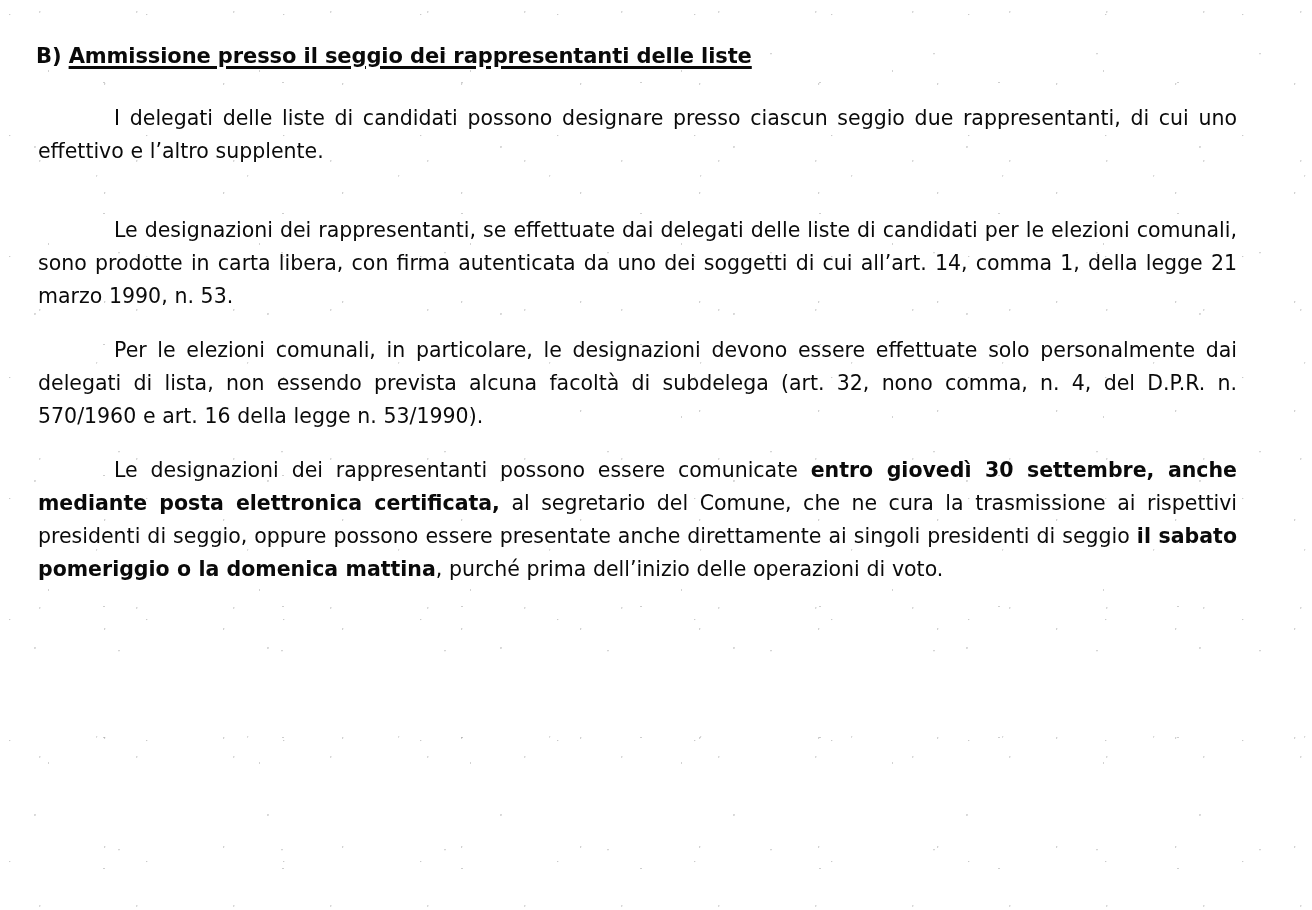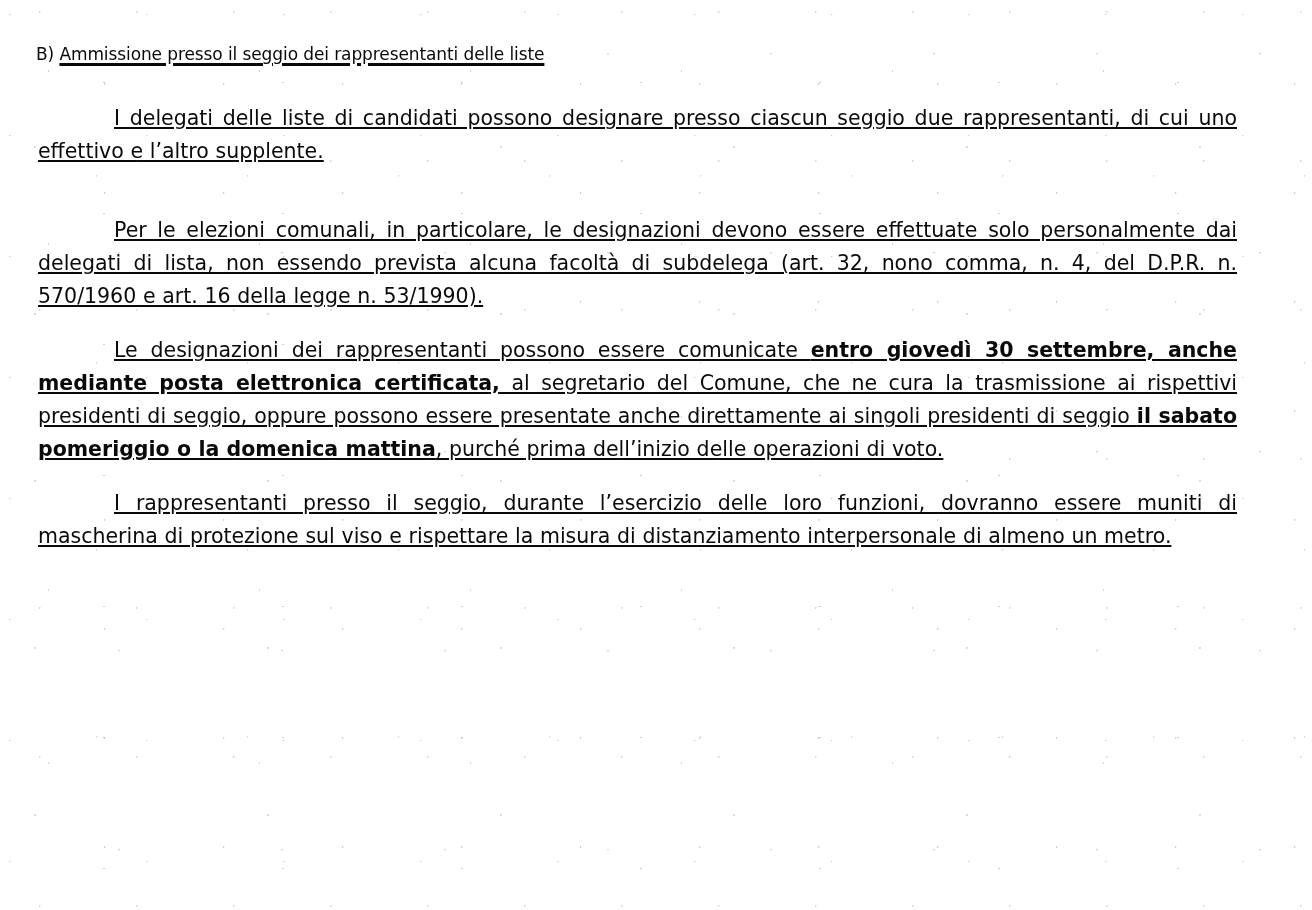--- a/index.html
+++ b/index.html
@@ -41,22 +41,22 @@
     position: absolute;
     inset: 0;
     padding: 0;
   }
 
   
   .heading {
     position: absolute;
     left: 36px;
     top: 44px;
-    font-size: 17px;
-    font-weight: normal;
+    font-size: 21px;
+    font-weight: bold;
     letter-spacing: -.1px;
     white-space: nowrap;
   }
   .heading .marker { text-decoration: none; }
   .heading .underlined {
     text-decoration: underline;
     text-underline-offset: 3px;
     text-decoration-thickness: 2.5px;
   }
 
@@ -69,21 +69,20 @@
   }
 
   p.para {
     margin: 0 0 21px 0;
     font-size: 20.5px;
     line-height: 33px;
     text-align: justify;
     text-justify: inter-word;
     text-indent: 76px;
     word-spacing: .2px;
-    text-decoration: underline;
   }
   p.para:last-child { margin-bottom: 0; }
 
   
   p.para.continuation {
     text-indent: 0;
     margin-left: 28px;
     width: 1171px;
   }
 
@@ -102,24 +101,24 @@
   </div>
 
   <div class="body-col">
 
     <p class="para">I delegati delle liste di candidati possono designare presso ciascun seggio due rappresentanti, di cui uno effettivo e l’altro supplente.</p>
 
 
     <div class="spacer-lg"></div>
 
 
+    <p class="para">Le designazioni dei rappresentanti, se effettuate dai delegati delle liste di candidati per le elezioni comunali, sono prodotte in carta libera, con firma autenticata da uno dei soggetti di cui all’art. 14, comma 1, della legge 21 marzo 1990, n. 53.</p>
 
     <p class="para">Per le elezioni comunali, in particolare, le designazioni devono essere effettuate solo personalmente dai delegati di lista, non essendo prevista alcuna facoltà di subdelega (art. 32, nono comma, n. 4, del D.P.R. n. 570/1960 e art. 16 della legge n. 53/1990).</p>
 
     <p class="para"><span>Le designazioni dei rappresentanti possono essere comunicate </span><b>entro giovedì 30 settembre, anche mediante posta elettronica certificata,</b><span> al segretario del Comune, che ne cura la trasmissione ai rispettivi presidenti di seggio, oppure possono essere presentate anche direttamente ai singoli presidenti di seggio </span><b>il sabato pomeriggio o la domenica mattina</b><span>, purché prima dell’inizio delle operazioni di voto.</span></p>
 
-    <p class="para">I rappresentanti presso il seggio, durante l’esercizio delle loro funzioni, dovranno essere muniti di mascherina di protezione sul viso e rispettare la misura di distanziamento interpersonale di almeno un metro.</p>
 
   </div>
 
 </div>
 
 <div class="scan-noise"></div>
 
 </body></html>

